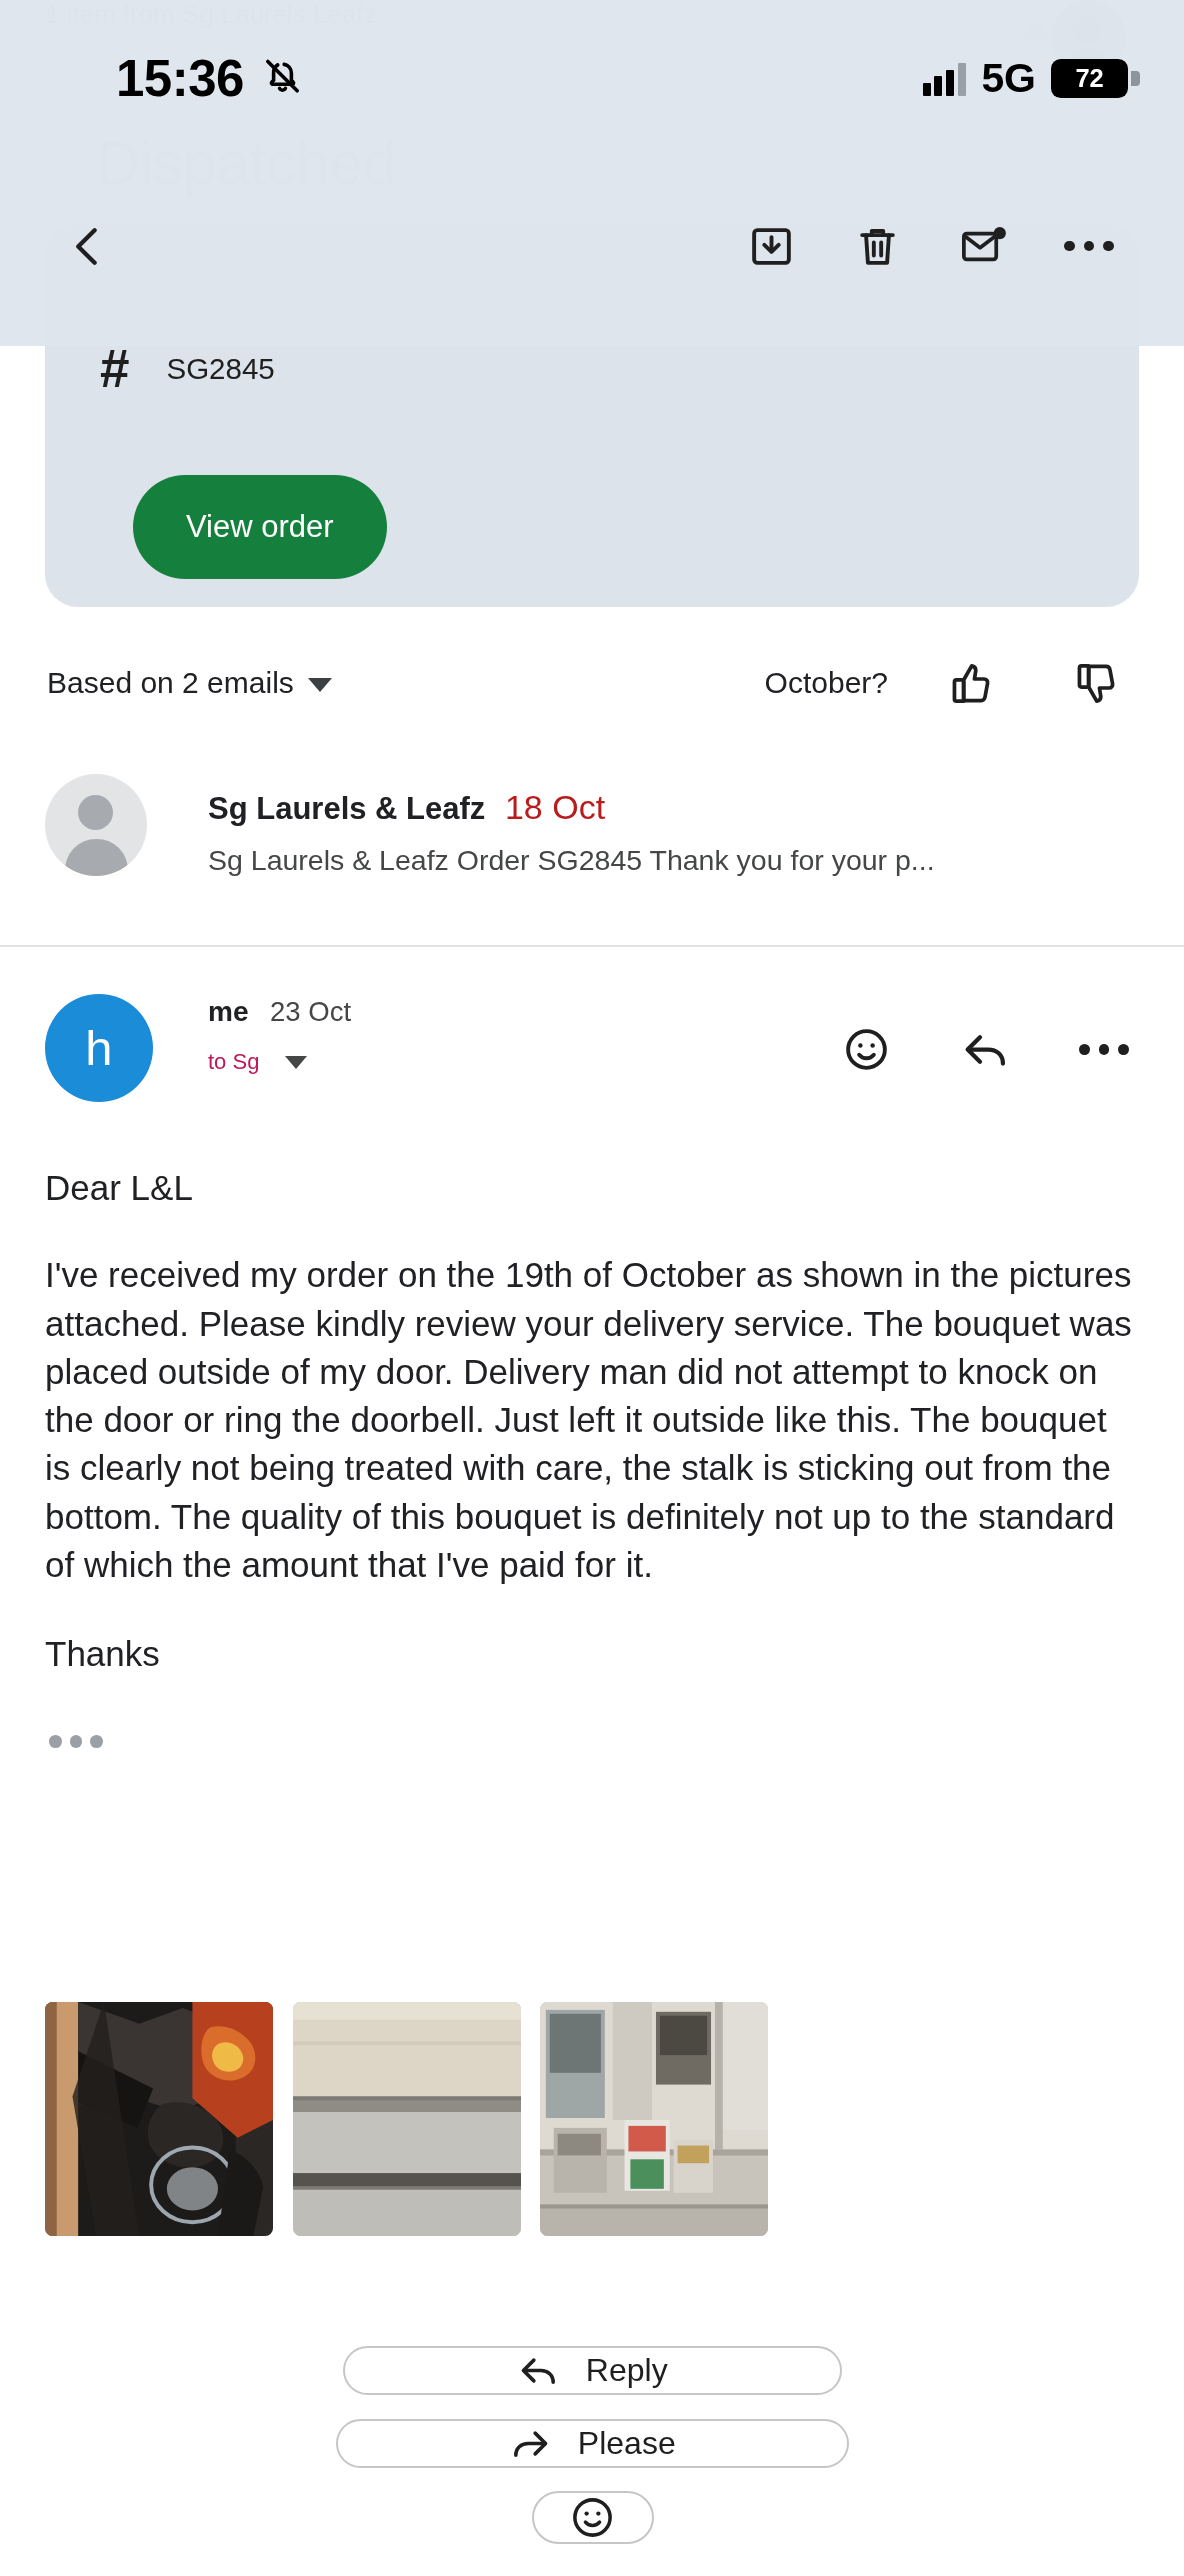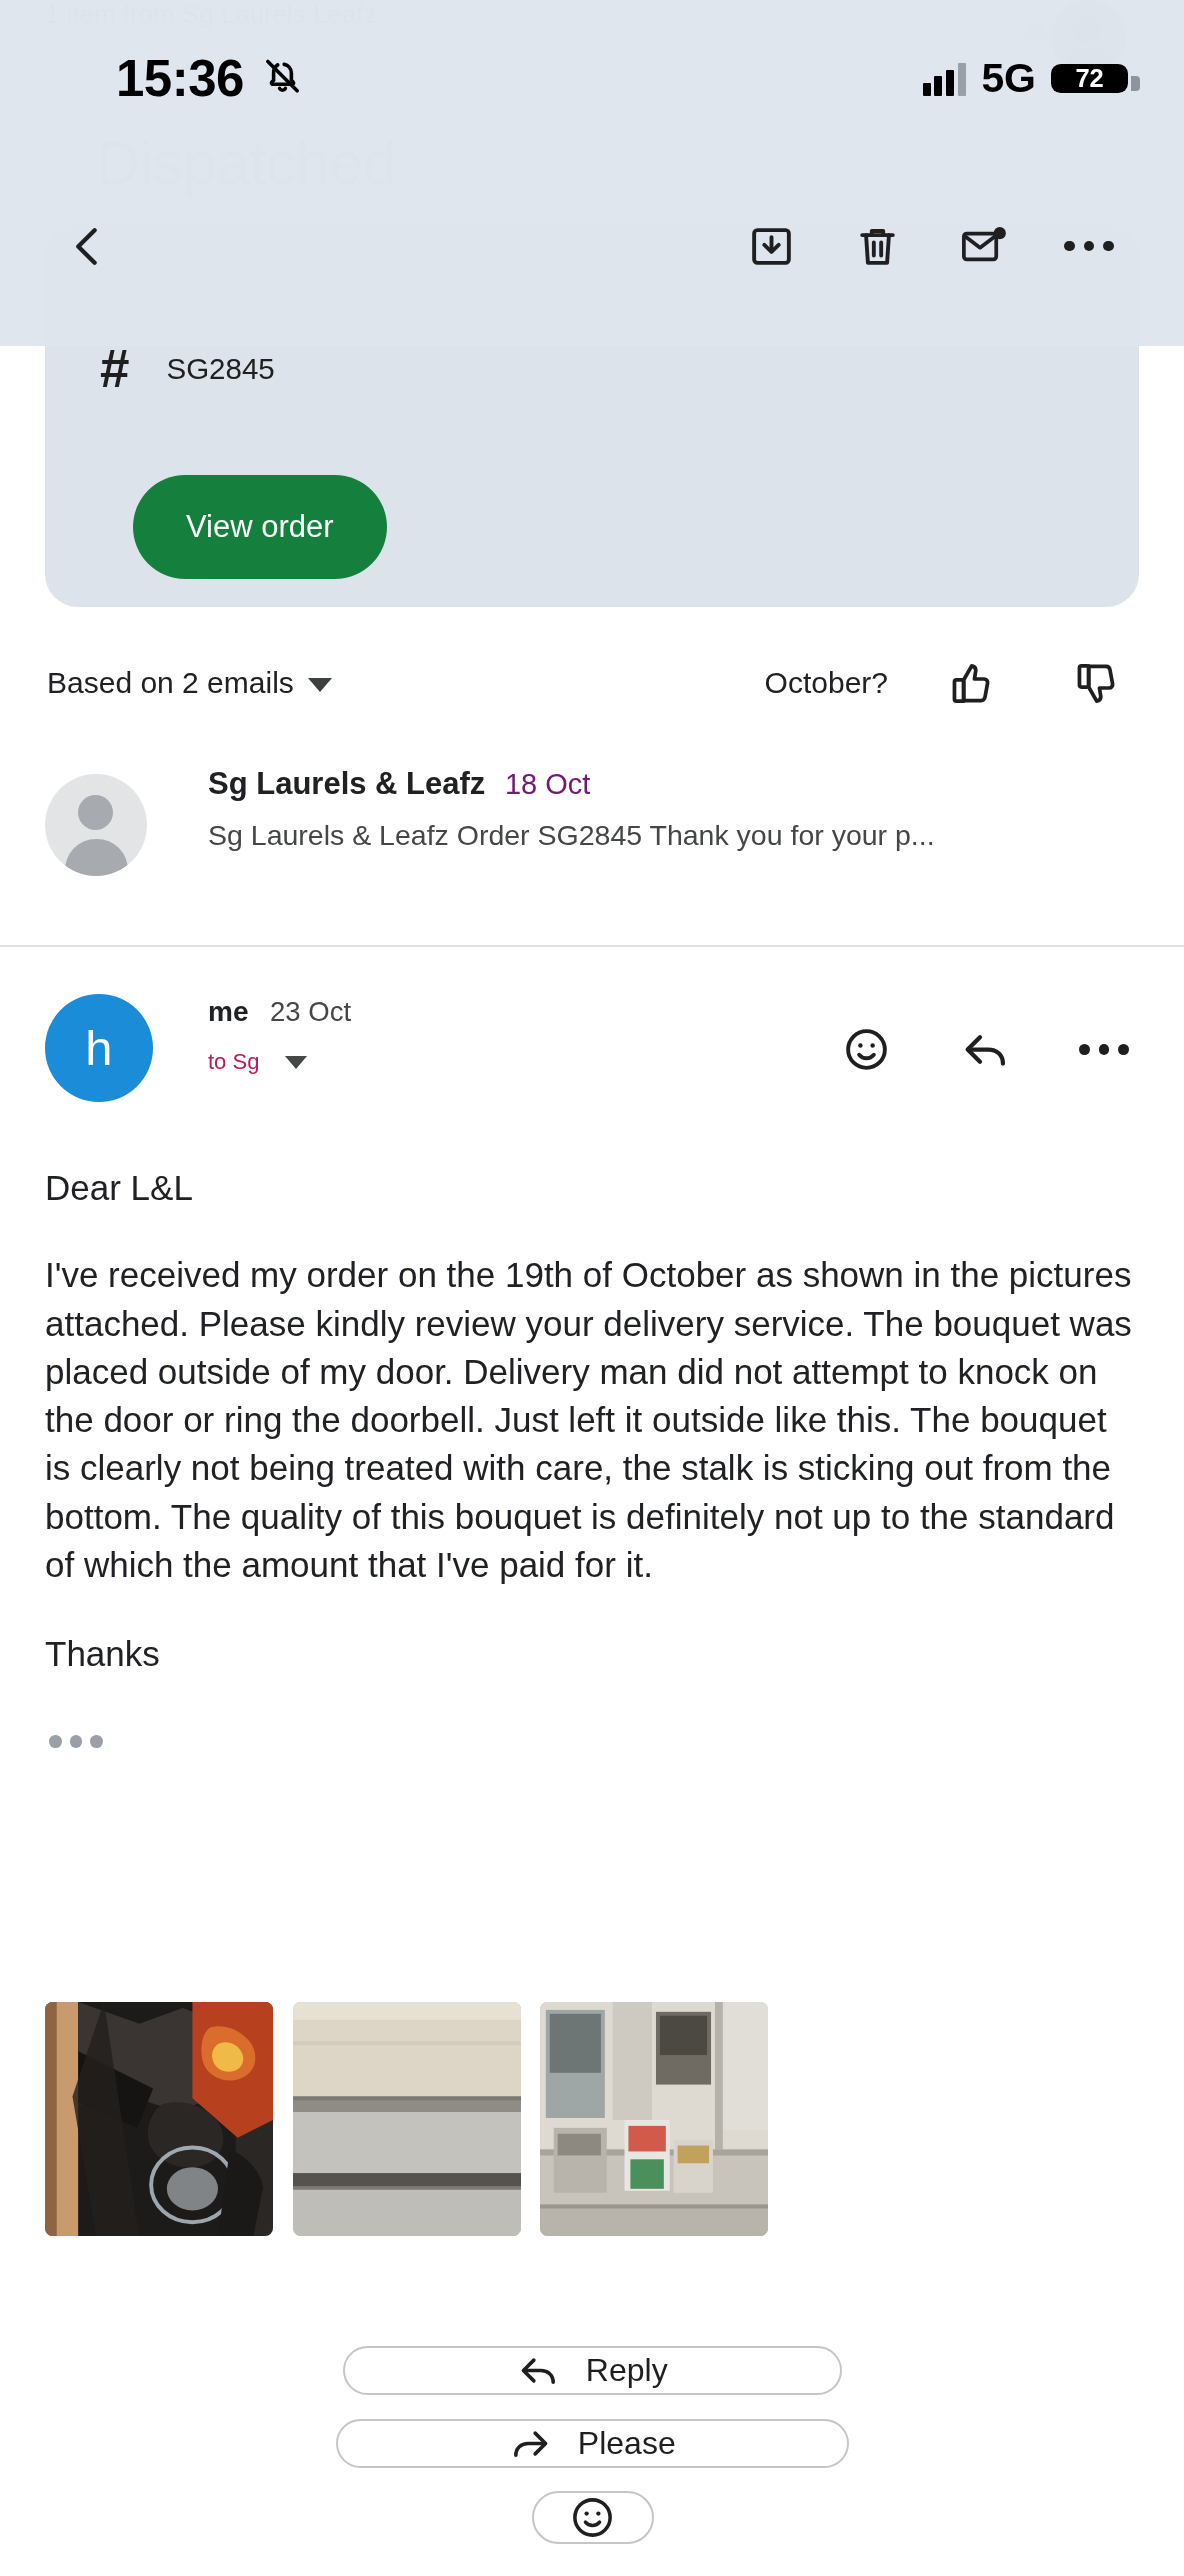--- a/index.html
+++ b/index.html
@@ -137,21 +137,21 @@
   .signal i:nth-child(3) { height: 26.5px; }
   .signal i:nth-child(4) { height: 33px; background: #9aa0a8; }
   .net-label {
     font-size: 41px;
     font-weight: 700;
     letter-spacing: -0.5px;
     color: #000;
   }
   .battery {
     position: relative;
-    width: 77px; height: 29px;
+    width: 77px; height: 39px;
     border-radius: 9.8px;
     background: #000;
     display: flex;
     align-items: center;
     justify-content: center;
   }
   .battery::after {
     content: "";
     position: absolute;
     right: -11.8px;
@@ -322,22 +322,23 @@
     display: flex;
     align-items: baseline;
     gap: 19.6px;
   }
   .sender-name {
     font-size: 31px;
     font-weight: 700;
     color: #202124;
   }
   .sender-date {
-    font-size: 29px;
-    color: #701a75;
+    font-size: 34px;
+    color: #b91c1c;
+    margin-top: 22px;
   }
   .collapsed-snippet {
     margin-top: 17.7px;
     font-size: 28.5px;
     color: #444746;
     white-space: nowrap;
     overflow: hidden;
   }
 
   .divider {

